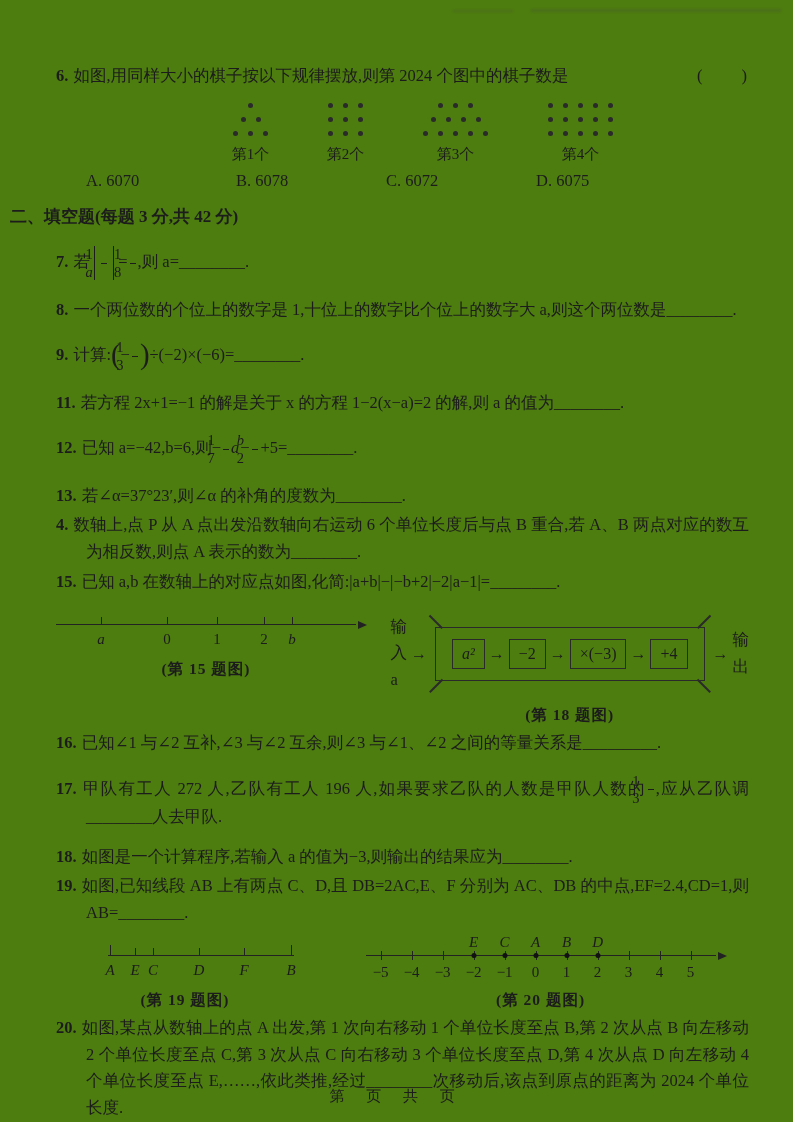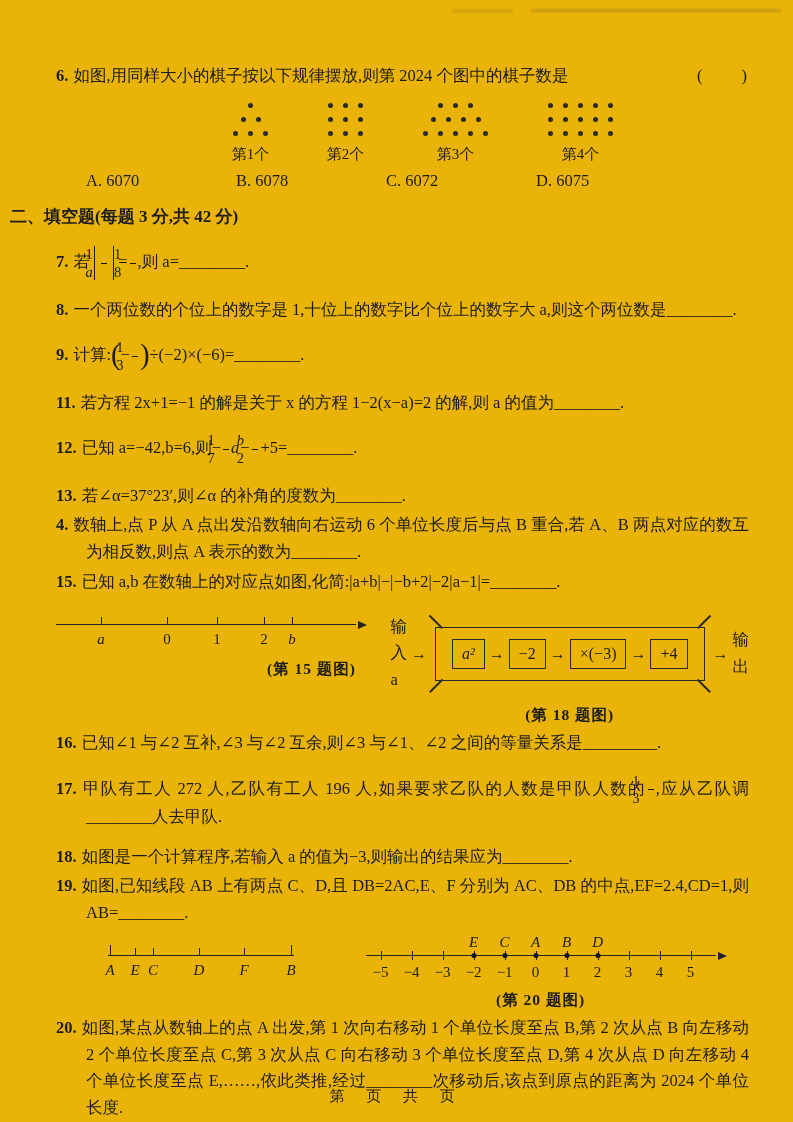--- a/index.html
+++ b/index.html
@@ -1,16 +1,16 @@
 <!DOCTYPE html>
 <html><head>
 <meta charset="utf-8">
 <style>
   html,body{margin:0;padding:0;background:#e8e8e8;}
-  .page{position:relative;width:793px;height:1122px;margin:0 auto;background:#eab308;
+  .page{position:relative;width:793px;height:1122px;margin:0 auto;background:#4d7c0f;
         color:#1c1c1c;font-family:"Liberation Serif","DejaVu Serif",serif;
         font-size:16.5px;line-height:1.62;overflow:hidden;}
   .scan{position:absolute;background:rgba(70,70,70,.22);filter:blur(1px);}
   .content{padding:60px 44px 0 56px;}
   .q{margin:3px 0;padding-left:30px;text-indent:-30px;text-align:justify;}
   .qno{font-weight:bold;margin-right:5px;}
   .q6{position:relative;padding-right:78px;}
   .bracket{position:absolute;right:0;top:0;letter-spacing:2px;}
   
   .dotfigs{display:flex;gap:50px;justify-content:flex-start;margin:6px 0 2px 172px;}
@@ -142,21 +142,21 @@
             <span class="tlab it" style="left: 45px; top: 27px;">a</span>
             <span class="tick" style="left: 111px; top: 17px; height: 8px;"></span>
             <span class="tlab" style="left: 111px; top: 27px;">0</span>
             <span class="tick" style="left: 161px; top: 17px; height: 8px;"></span>
             <span class="tlab" style="left: 161px; top: 27px;">1</span>
             <span class="tick" style="left: 208px; top: 17px; height: 8px;"></span>
             <span class="tlab" style="left: 208px; top: 27px;">2</span>
             <span class="tick" style="left: 236px; top: 17px; height: 8px;"></span>
             <span class="tlab it" style="left: 236px; top: 27px;">b</span>
           </div>
-        <div class="figcap" style="width:300px;text-align:right;">(第 15 题图)</div>
+        <div class="figcap" style="width:300px;">(第 15 题图)</div>
       </div>
       <div style="flex:1;margin-left:14px;">
         <div class="fig18">
           <span>输入a</span>
           <span class="farr">→</span>
           <div class="flowrect">
             <span class="notch n-tl"></span>
             <span class="notch n-tr"></span>
             <span class="notch n-bl"></span>
             <span class="notch n-br"></span>
@@ -201,20 +201,21 @@
             <span class="tlab it" style="left: 27px; top: 27px;">E</span>
             <span class="tick" style="left: 45px; top: 17px; height: 8px;"></span>
             <span class="tlab it" style="left: 45px; top: 27px;">C</span>
             <span class="tick" style="left: 91px; top: 17px; height: 8px;"></span>
             <span class="tlab it" style="left: 91px; top: 27px;">D</span>
             <span class="tick" style="left: 136px; top: 17px; height: 8px;"></span>
             <span class="tlab it" style="left: 136px; top: 27px;">F</span>
             <span class="tick" style="left: 183px; top: 14px; height: 11px;"></span>
             <span class="tlab it" style="left: 183px; top: 27px;">B</span>
           </div>
+        <div class="figcap" style="width:190px;">(第 19 题图)</div>
       </div>
       <div style="width:400px;margin-left:36px;">
         <div class="nl" id="nl20" style="width:370px;">
           <div class="axis" style="width:350px;"></div>
           <div class="arrowhead" style="left:352px;"></div>
         <span class="tick" style="left: 15px; top: 20px; height: 9px;"></span>
             <span class="tlab" style="left: 15px; top: 29px;">−5</span>
             <span class="tick" style="left: 46px; top: 20px; height: 9px;"></span>
             <span class="tlab" style="left: 46px; top: 29px;">−4</span>
             <span class="tick" style="left: 77px; top: 20px; height: 9px;"></span>

